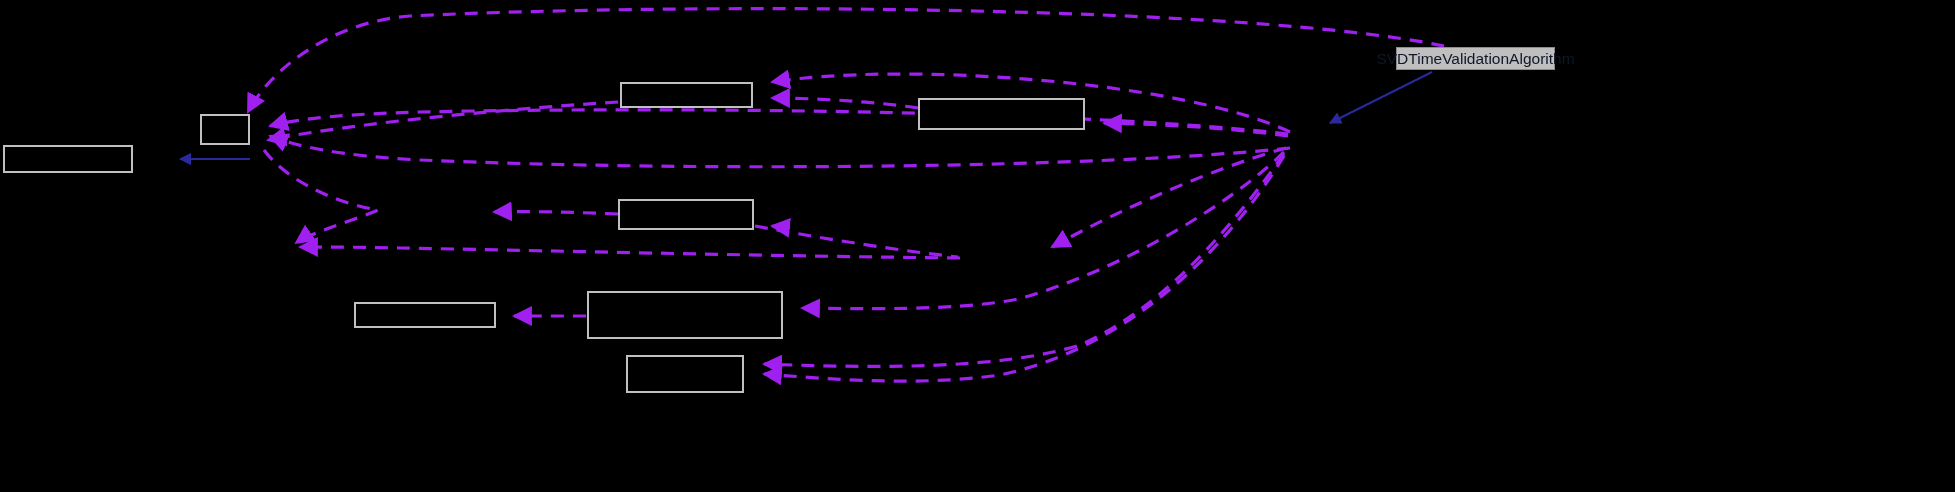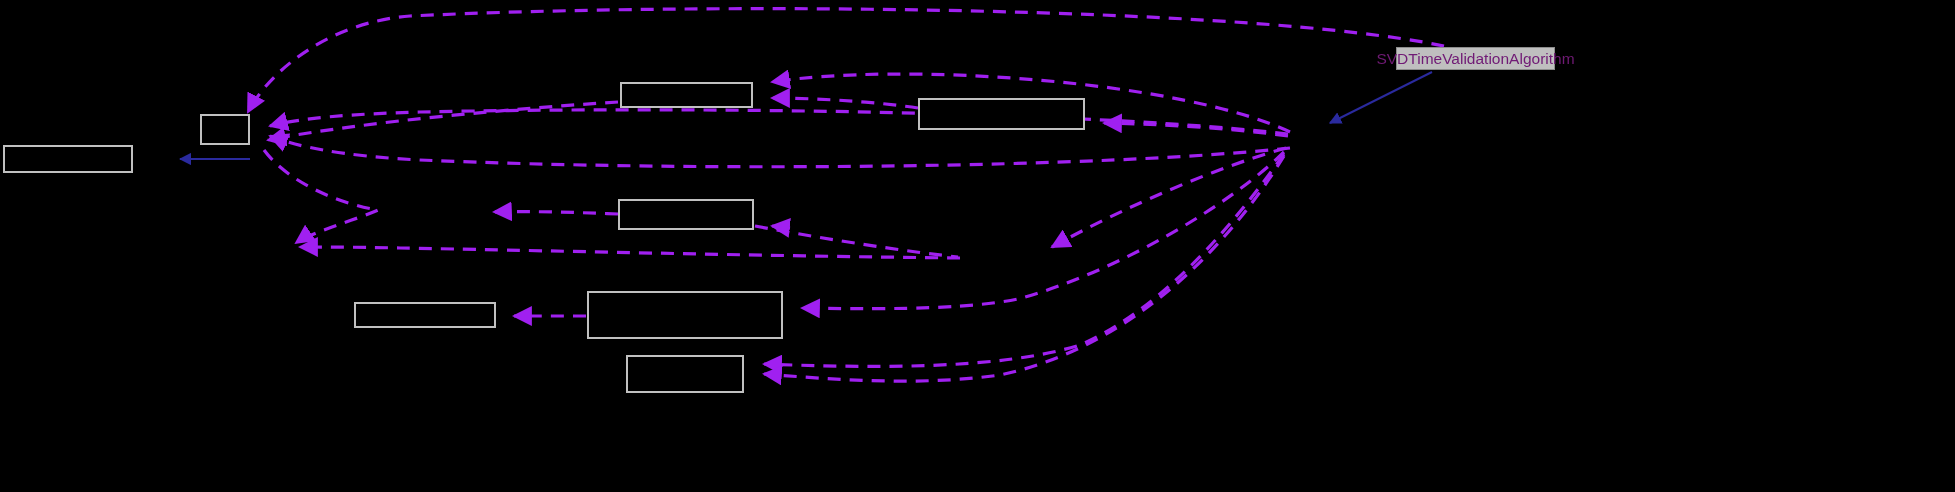--- a/index.html
+++ b/index.html
@@ -33,21 +33,21 @@
     background: #000000;
   }
   .node-box.filled {
     background: #bfbfbf;
     border: 1px solid #8d8d8d;
     display: flex;
     align-items: center;
     justify-content: center;
   }
   .node-label {
-    color: #701a75;
+    color: #0f172a;
     font-family: "Liberation Sans", sans-serif;
     font-size: 15.5px;
     line-height: 1;
     white-space: nowrap;
     letter-spacing: 0px;
   }
 </style>
 </head>
 <body>
 

